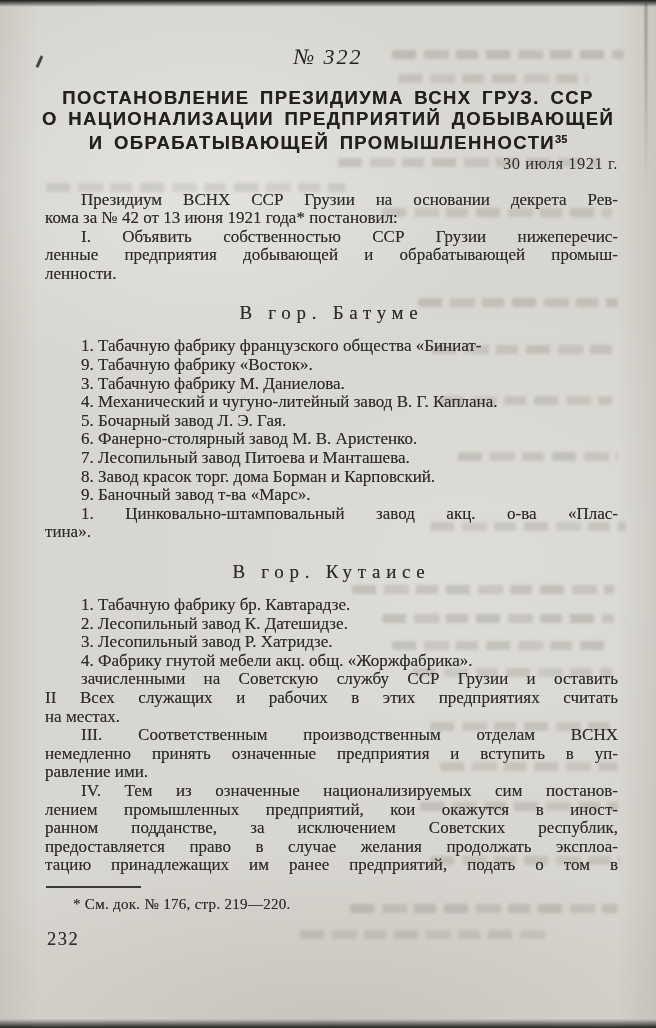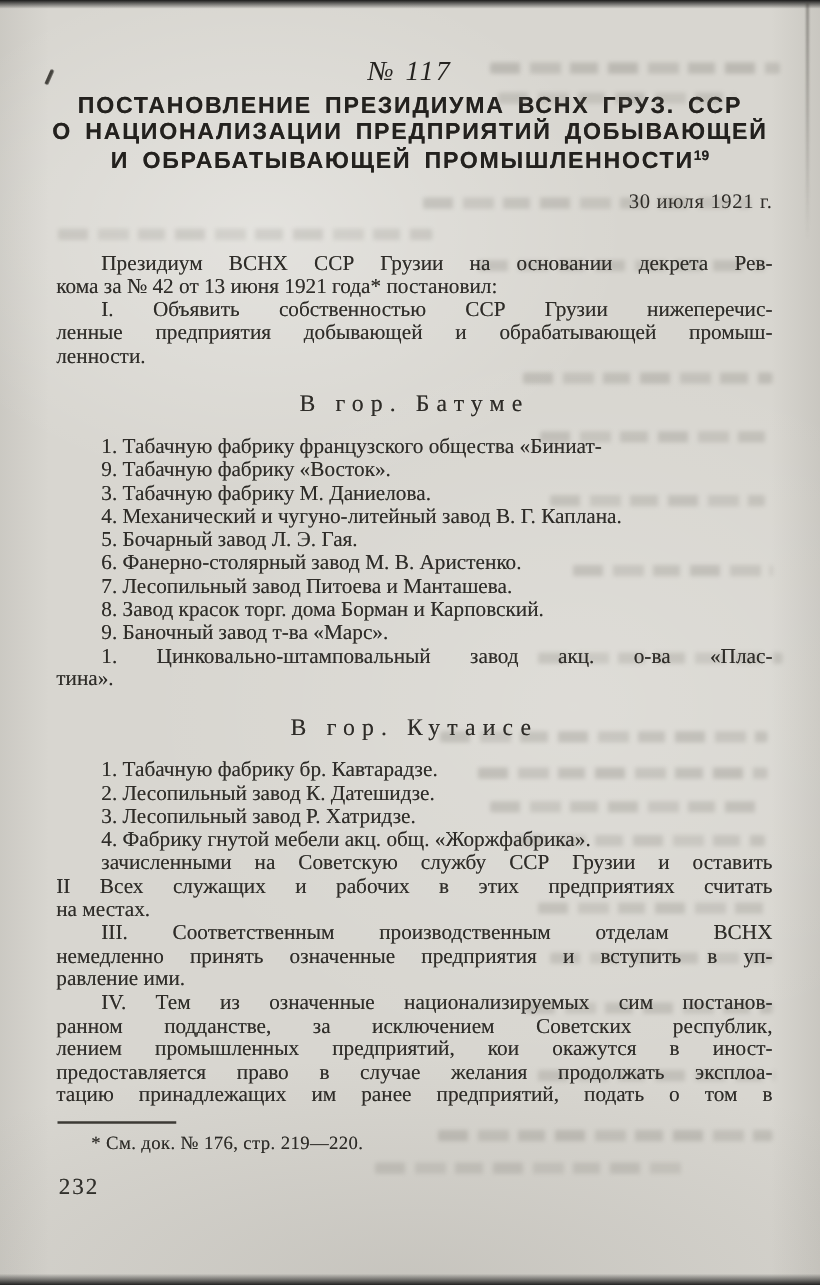--- a/index.html
+++ b/index.html
@@ -56,45 +56,44 @@
   
   .doc-number {
     margin-top: 44px;
     text-align: center;
     font-style: italic;
     font-size: 22px;
     letter-spacing: 2px;
     color: #252320;
   }
   .title {
-    margin: 4px auto 0;
+    margin: 18px auto 0;
     text-align: center;
     font-family: "Liberation Sans", sans-serif;
     font-weight: 700;
     font-size: 18.5px;
     line-height: 20.5px;
     letter-spacing: 1.4px;
     word-spacing: 4px;
     color: #23211e;
     text-shadow: 0 0 0.5px rgba(35,33,30,0.65);
   }
   .title sup { font-size: 11px; letter-spacing: 0; vertical-align: 6px; }
   .content {
     position: relative;
     width: 573px;
     margin: 0 0 0 45px;
   }
   .date-line {
-    margin-top: 12px;
     text-align: right;
     font-size: 16.5px;
     letter-spacing: 0.5px;
   }
   .body-text {
-    margin-top: 31px;
+    margin-top: 17px;
     font-size: 17px;
     text-shadow: 0 0 0.4px rgba(46,44,40,0.55);
   }
   .line {
     height: 18.6px;
     line-height: 18.6px;
     text-align: justify;
     text-align-last: justify;
     overflow: hidden;
   }
@@ -151,26 +150,26 @@
     <div class="ghost" style="top:641px; left:392px; width:220px; opacity:.38;"></div>
     <div class="ghost" style="top:668px; left:412px; width:200px; opacity:.34;"></div>
     <div class="ghost" style="top:722px; left:430px; width:188px; opacity:.36;"></div>
     <div class="ghost" style="top:762px; left:440px; width:178px; opacity:.34;"></div>
     <div class="ghost" style="top:802px; left:420px; width:198px; opacity:.36;"></div>
     <div class="ghost" style="top:856px; left:430px; width:190px; opacity:.34;"></div>
     <div class="ghost" style="top:904px; left:350px; width:268px; opacity:.40;"></div>
     <div class="ghost" style="top:930px; left:300px; width:250px; opacity:.32;"></div>
   </div>
 
-  <div class="doc-number">№ 117</div>
+  <div class="doc-number">№ 322</div>
 
   <div class="title">
     <div>ПОСТАНОВЛЕНИЕ ПРЕЗИДИУМА ВСНХ ГРУЗ. ССР</div>
     <div>О НАЦИОНАЛИЗАЦИИ ПРЕДПРИЯТИЙ ДОБЫВАЮЩЕЙ</div>
-    <div><span>И ОБРАБАТЫВАЮЩЕЙ ПРОМЫШЛЕННОСТИ</span><sup>19</sup></div>
+    <div><span>И ОБРАБАТЫВАЮЩЕЙ ПРОМЫШЛЕННОСТИ</span><sup>35</sup></div>
   </div>
 
   <div class="content">
 
     <div class="date-line">30 июля 1921 г.</div>
 
     <div class="body-text">
 
       <div class="para">
           <div class="line">Президиум ВСНХ ССР Грузии на основании декрета Рев-</div>
@@ -238,22 +237,22 @@
           <div class="line">II Всех служащих и рабочих в этих предприятиях считать</div>
           <div class="line">на местах.</div>
         </div>
       <div class="para">
           <div class="line">III. Соответственным производственным отделам ВСНХ</div>
           <div class="line">немедленно принять означенные предприятия и вступить в уп-</div>
           <div class="line">равление ими.</div>
         </div>
       <div class="para justify-all">
           <div class="line">IV. Тем из означенные национализируемых сим постанов-</div>
+          <div class="line">лением промышленных предприятий, кои окажутся в иност-</div>
           <div class="line">ранном подданстве, за исключением Советских республик,</div>
-          <div class="line">лением промышленных предприятий, кои окажутся в иност-</div>
           <div class="line">предоставляется право в случае желания продолжать эксплоа-</div>
           <div class="line">тацию принадлежащих им ранее предприятий, подать о том в</div>
         </div>
 
       <div class="footnote-block">
         <div class="footnote-rule"></div>
         <div class="footnote-text">* См. док. № 176, стр. 219—220.</div>
       </div>
 
       <div class="page-number">232</div>

